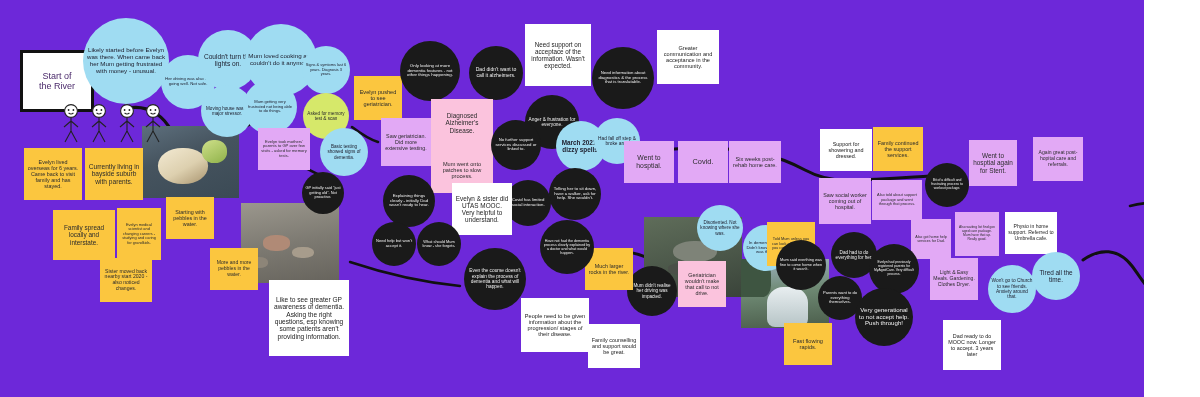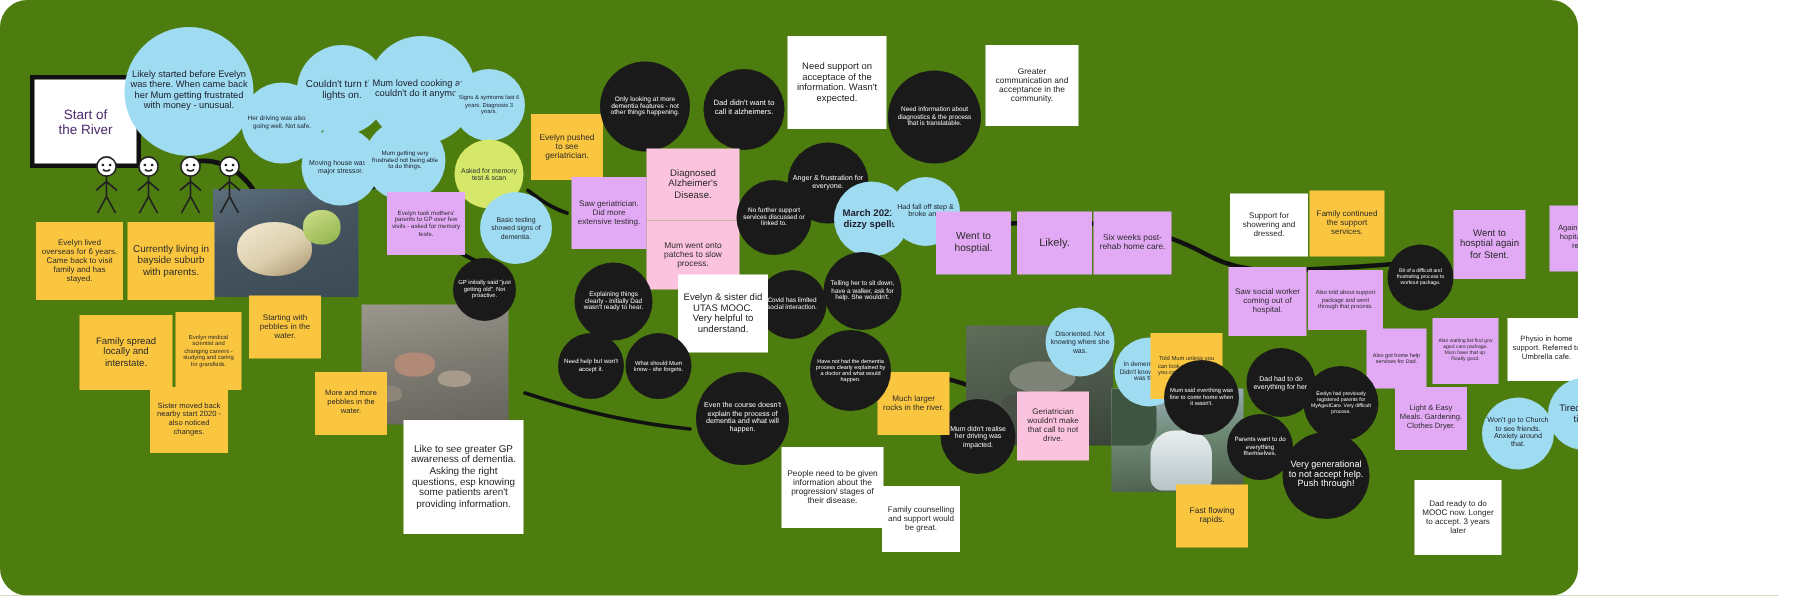--- a/index.html
+++ b/index.html
@@ -1,17 +1,17 @@
 <!DOCTYPE html>
 <html><head>
 <meta charset="utf-8">
 <style>
   html,body{margin:0;padding:0;background:#ffffff;}
   body{font-family:"Liberation Sans",sans-serif;}
-  #canvas{position:relative;width:1052px;height:397px;background:#4d7c0f;overflow:hidden;border-radius:18px;}
+  #canvas{position:relative;width:1144px;height:397px;background:#6d28d9;overflow:hidden;}
   .node{position:absolute;box-sizing:border-box;display:flex;align-items:center;justify-content:center;text-align:center;line-height:1.12;overflow:hidden;}
   .circle{border-radius:50%;}
   .blue{background:#9fdcf2;color:#1c1c2b;}
   .dark{background:#1a1a1a;color:#f2f2f2;}
   .yellow{background:#fbc63f;color:#2b2b2b;}
   .purple{background:#e2a9f5;color:#2b2b2b;}
   .pink{background:#fbc3dd;color:#2b2b2b;}
   .green{background:#d6e86a;color:#2b2b2b;}
   .white{background:#ffffff;color:#1c1c1c;}
   .node span{display:block;padding:2px 3px;}
@@ -168,21 +168,21 @@
       <div class="node blue circle" style="left: 556px; top: 121px; width: 50px; height: 50px;">
         <span style="font-size: 6.4px; font-weight: 700;">March 2021 - dizzy spells.</span>
       </div>
       <div class="node blue circle" style="left: 594px; top: 118px; width: 46px; height: 46px;">
         <span style="font-size: 4.8px;">Had fall off step &amp; broke arm.</span>
       </div>
       <div class="node purple" style="left: 624px; top: 141px; width: 50px; height: 42px;">
         <span style="font-size: 6.8px;">Went to hosptial.</span>
       </div>
       <div class="node purple" style="left: 678px; top: 141px; width: 50px; height: 42px;">
-        <span style="font-size: 7.4px;">Likely.</span>
+        <span style="font-size: 7.4px;">Covid.</span>
       </div>
       <div class="node purple" style="left: 729px; top: 141px; width: 52px; height: 42px;">
         <span style="font-size: 5.6px;">Six weeks post-rehab home care.</span>
       </div>
       <div class="node white" style="left: 820px; top: 129px; width: 52px; height: 42px;">
         <span style="font-size: 5.4px;">Support for showering and dressed.</span>
       </div>
       <div class="node yellow" style="left: 873px; top: 127px; width: 50px; height: 44px;">
         <span style="font-size: 5.4px;">Family continued the support services.</span>
       </div>

